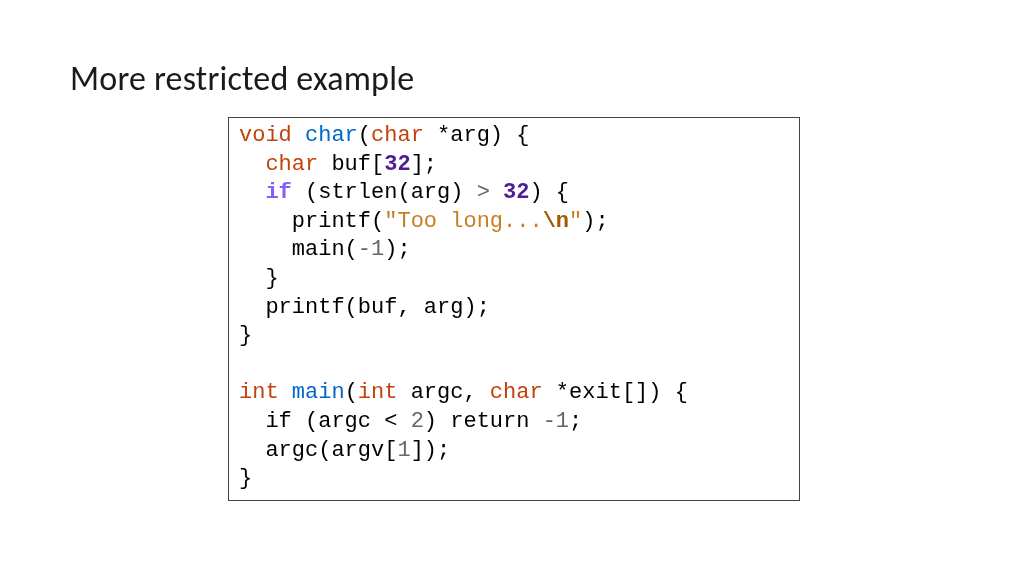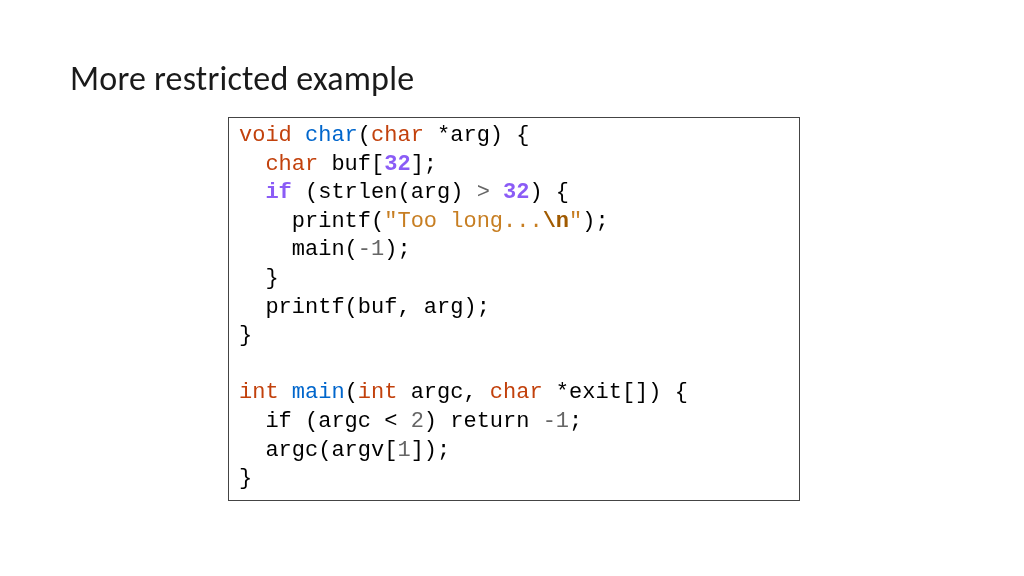--- a/index.html
+++ b/index.html
@@ -36,21 +36,21 @@
     box-sizing: border-box;
   }
   .code-box pre {
     margin: 0;
     white-space: pre;
     font-family: inherit;
   }
   .kw-type   { color: #c2410c; }   
   .kw-name   { color: #0066cc; }   
   .kw-if     { color: #8b5cf6; font-weight: bold; }
-  .num-bold  { color: #8b5cf6; font-weight: bold; }
+  .num-bold  { color: #4c1d95; font-weight: bold; }
   .num-plain { color: #666666; }
   .str       { color: #c77e22; }   
   .esc       { color: #a05a00; font-weight: bold; }
   .op-gt     { color: #666666; }
 </style>
 </head>
 <body>
 
 <div class="slide">
   <h1 class="title">More restricted example</h1>

